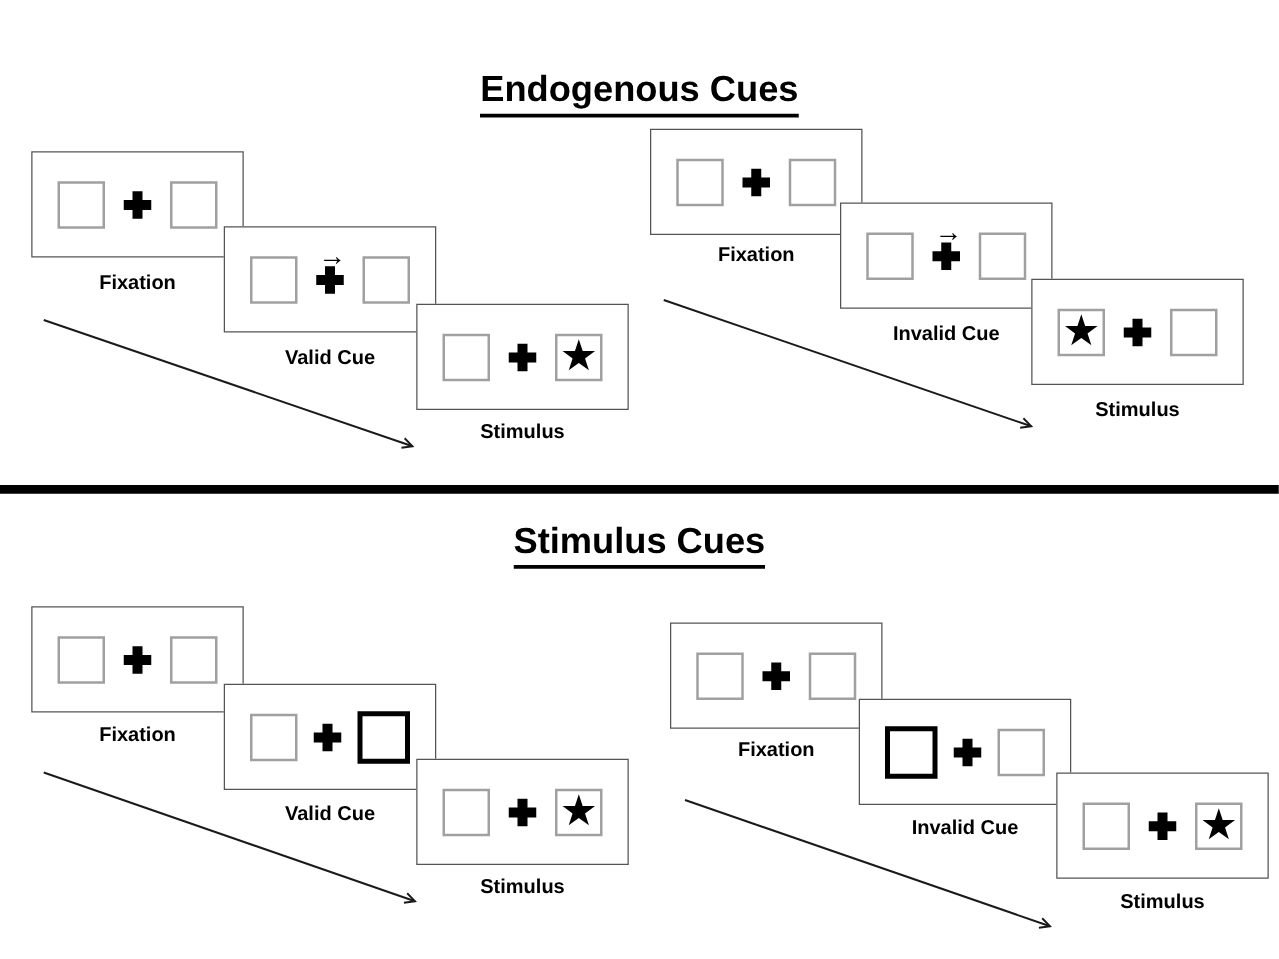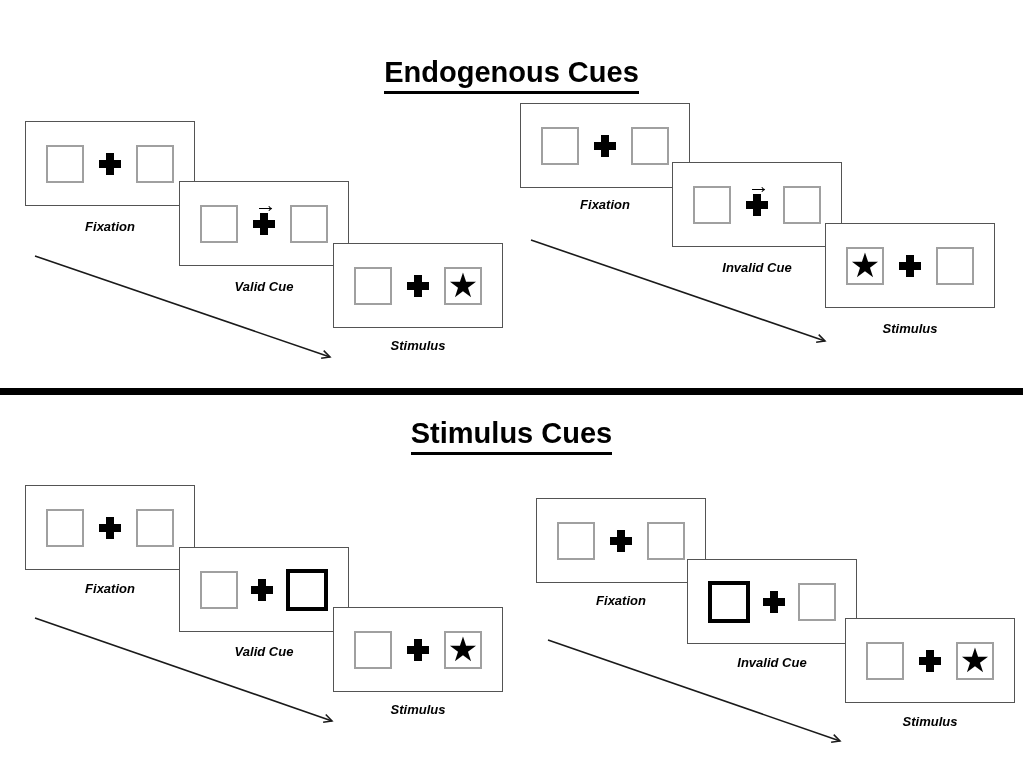--- a/index.html
+++ b/index.html
@@ -73,23 +73,22 @@
     transform: translateX(-42%);
     margin-bottom: 1px;
     font-size: 22px; font-weight: bold; line-height: 15px;
     display: none;
     white-space: nowrap;
   }
   .plabel {
     position: absolute;
     width: 170px;
     text-align: center;
-    font-size: 13px; font-weight: bold;
+    font-size: 16px; font-weight: bold;
     line-height: 22px;
-    font-style: italic;
   }
 
   
   #s0p0 { left: 25px;  top: 121px; }
   #s0p1 { left: 179px; top: 181px; }
   #s0p2 { left: 333px; top: 243px; }
   #s0l0 { left: 25px;  top: 216px; }
   #s0l1 { left: 179px; top: 276px; }
   #s0l2 { left: 333px; top: 335px; }
   

